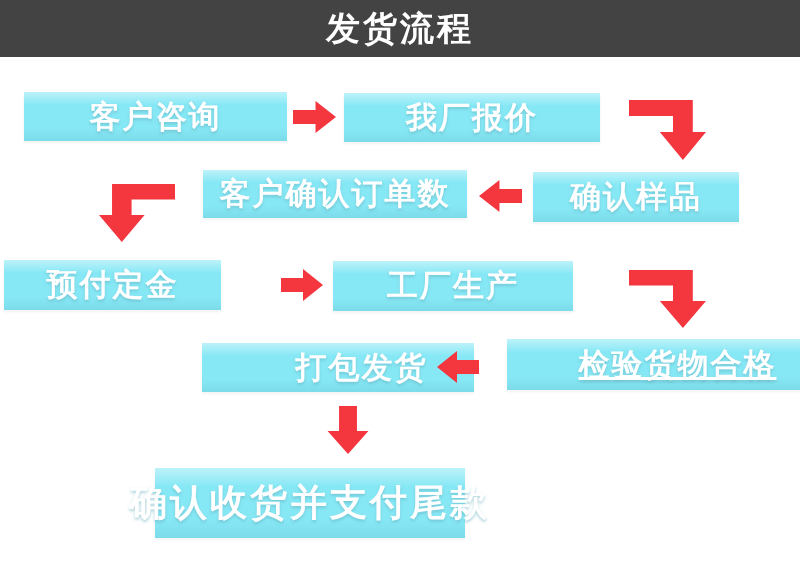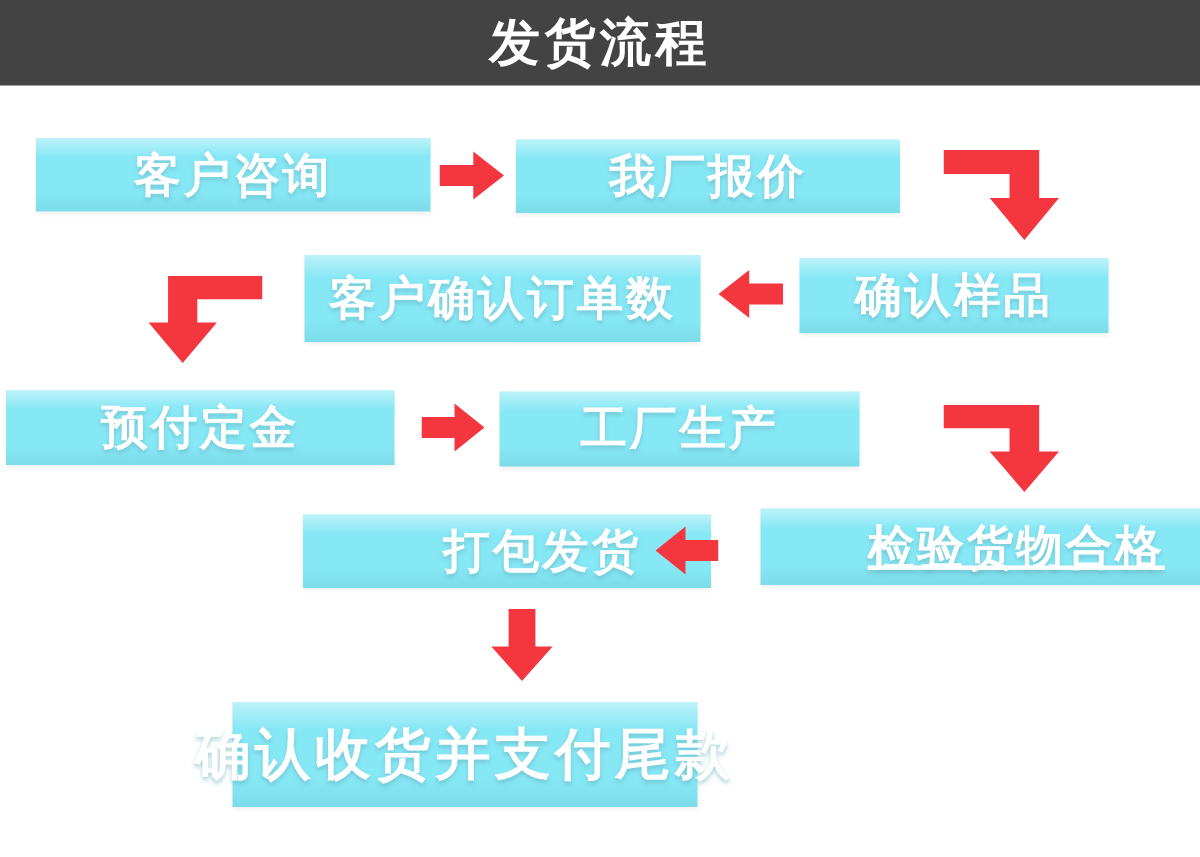--- a/index.html
+++ b/index.html
@@ -30,23 +30,23 @@
   }
   .node span{white-space:nowrap;}
   .fs31{font-size:31px;align-items:center;}
   .fs37{font-size:37px;letter-spacing:3px;}
   .arrow{position:absolute;color:var(--arrow,#f4363f);}
   .arrow svg{display:block;width:100%;height:100%;}
 
   
   .n-a{left:24px;top:92px;width:263px;height:49px;}
   .n-b{left:344px;top:93px;width:256px;height:49px;}
-  .n-c{left:203px;top:170px;width:264px;height:58px;}
+  .n-c{left:203px;top:170px;width:264px;height:48px;}
   .n-d{left:533px;top:172px;width:206px;height:50px;}
-  .n-e{left:4px;top:260px;width:259px;height:50px;}
+  .n-e{left:4px;top:260px;width:217px;height:50px;}
   .n-f{left:333px;top:261px;width:240px;height:50px;}
   .n-g{left:202px;top:343px;width:225px;height:49px;padding-left:47px;}
   .n-h{left:507px;top:339px;width:341px;height:51px;text-decoration:underline;}
   .n-i{left:155px;top:468px;width:310px;height:70px;}
 
   
   .ar-1{left:293px;top:99px;width:43px;height:36px;}
   .ar-2{left:629px;top:100px;width:77px;height:60px;}
   .ar-3{left:479px;top:178px;width:43px;height:36px;}
   .ar-4{left:99px;top:184px;width:76px;height:58px;}

